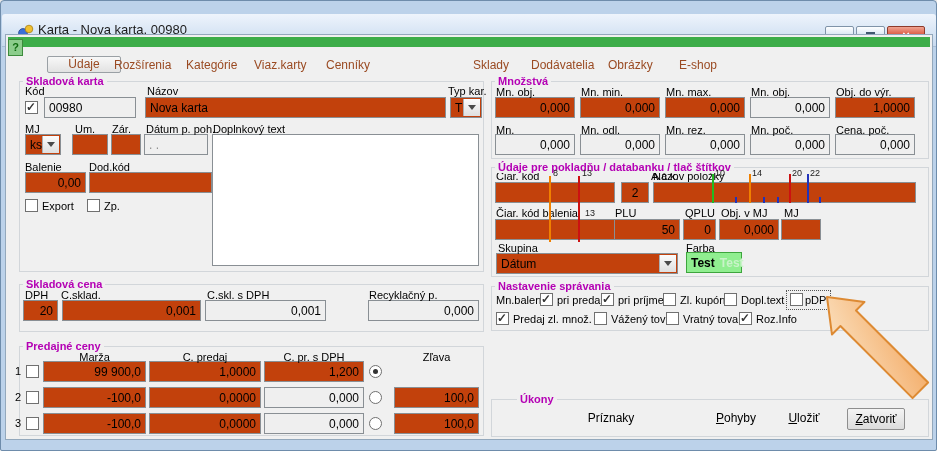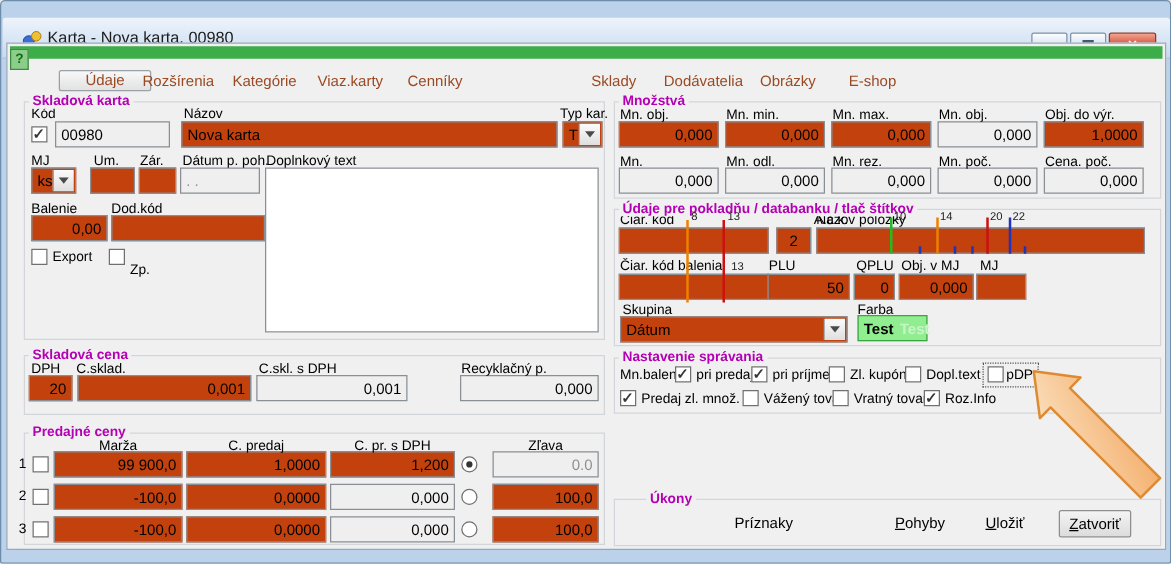--- a/index.html
+++ b/index.html
@@ -109,21 +109,21 @@
   <div class="lbl" style="left:212px;top:122px;">Doplnkový text</div>
   <div class="textarea" style="left:211px;top:133px;width:267px;height:132px;"></div>
 
   <div class="lbl" style="left:24px;top:160px;">Balenie</div>
   <div class="fld num" style="left:24px;top:171px;width:61px;">0,00</div>
   <div class="lbl" style="left:88px;top:160px;">Dod.kód</div>
   <div class="fld" style="left:88px;top:171px;width:123px;"></div>
   <div class="cb" style="left:24px;top:198px;"></div>
   <div class="lbl" style="left:41px;top:199px;">Export</div>
   <div class="cb" style="left:86px;top:198px;"></div>
-  <div class="lbl" style="left:103px;top:209px;text-align:right;">Zp.</div>
+  <div class="lbl" style="left:103px;top:199px;text-align:right;">Zp.</div>
 
   <div class="grp" style="left:18px;top:283px;width:465px;height:48px;"></div>
   <div class="grp-title" style="left:22px;top:277px;">Skladová cena</div>
   <div class="lbl" style="left:24px;top:288px;">DPH</div>
   <div class="fld num" style="left:22px;top:299px;width:35px;">20</div>
   <div class="lbl" style="left:60px;top:288px;">C.sklad.</div>
   <div class="fld num" style="left:61px;top:299px;width:139px;">0,001</div>
   <div class="lbl" style="left:206px;top:288px;">C.skl. s DPH</div>
   <div class="fld num dis" style="left:204px;top:299px;width:121px;">0,001</div>
   <div class="lbl" style="left:368px;top:288px;">Recyklačný p.</div>
@@ -135,21 +135,20 @@
   <div class="lbl" style="left:148px;top:350px;width:112px;text-align:center;">C. predaj</div>
   <div class="lbl" style="left:263px;top:350px;width:100px;text-align:center;">C. pr. s DPH</div>
   <div class="lbl" style="left:393px;top:350px;width:85px;text-align:center;">Zľava</div>
 
   <div class="lbl" style="left:14px;top:364px;">1</div>
   <div class="cb" style="left:25px;top:364px;"></div>
   <div class="fld num" style="left:42px;top:360px;width:103px;">99 900,0</div>
   <div class="fld num" style="left:148px;top:360px;width:112px;">1,0000</div>
   <div class="fld num" style="left:263px;top:360px;width:100px;">1,200</div>
   <div class="radio sel" style="left:368px;top:364px;"></div>
-  <div class="fld num dis graytxt" style="left:393px;top:360px;width:85px;">0.0</div>
 
   <div class="lbl" style="left:14px;top:390px;">2</div>
   <div class="cb" style="left:25px;top:390px;"></div>
   <div class="fld num" style="left:42px;top:386px;width:103px;">-100,0</div>
   <div class="fld num" style="left:148px;top:386px;width:112px;">0,0000</div>
   <div class="fld num dis" style="left:263px;top:386px;width:100px;">0,000</div>
   <div class="radio" style="left:368px;top:390px;"></div>
   <div class="fld num" style="left:393px;top:386px;width:85px;">100,0</div>
 
   <div class="lbl" style="left:14px;top:416px;">3</div>

